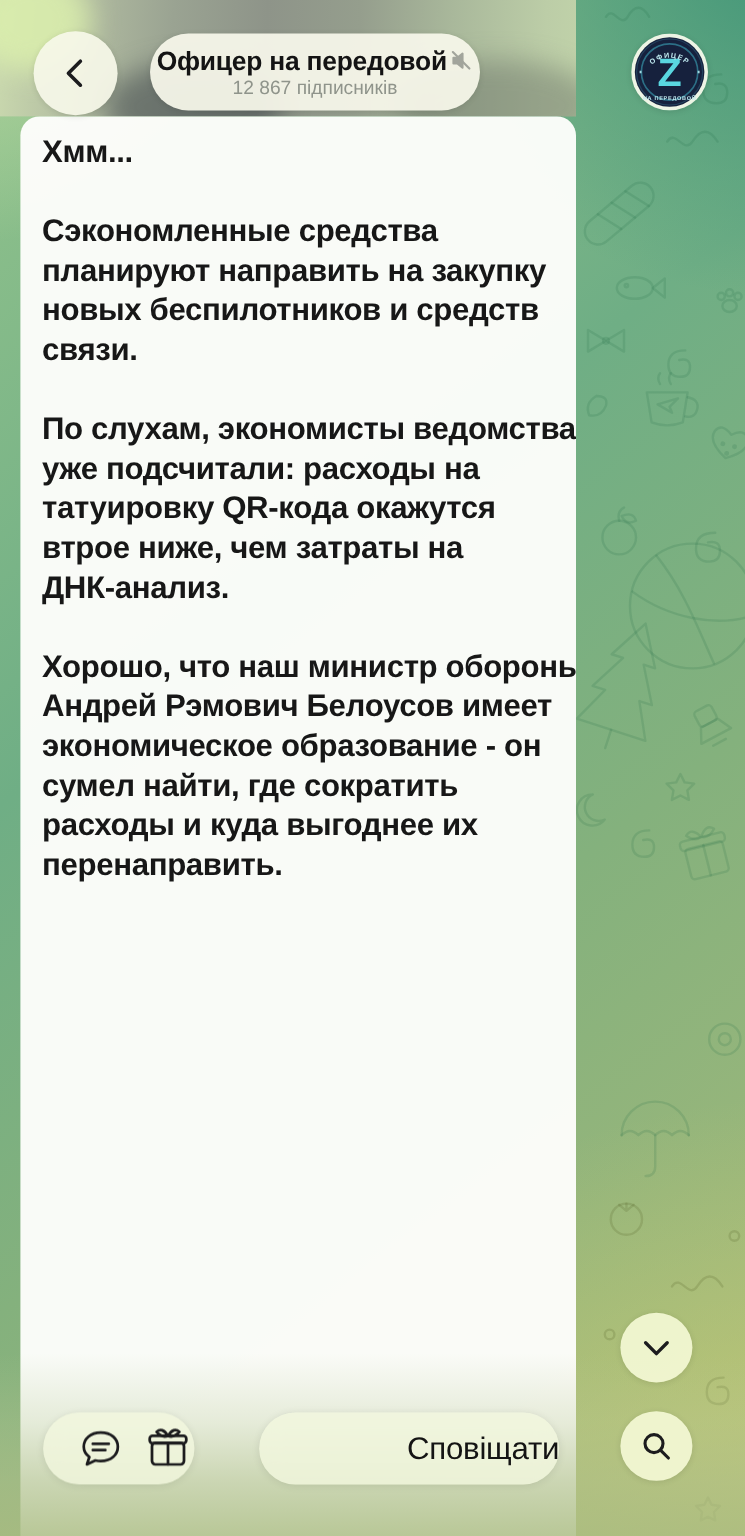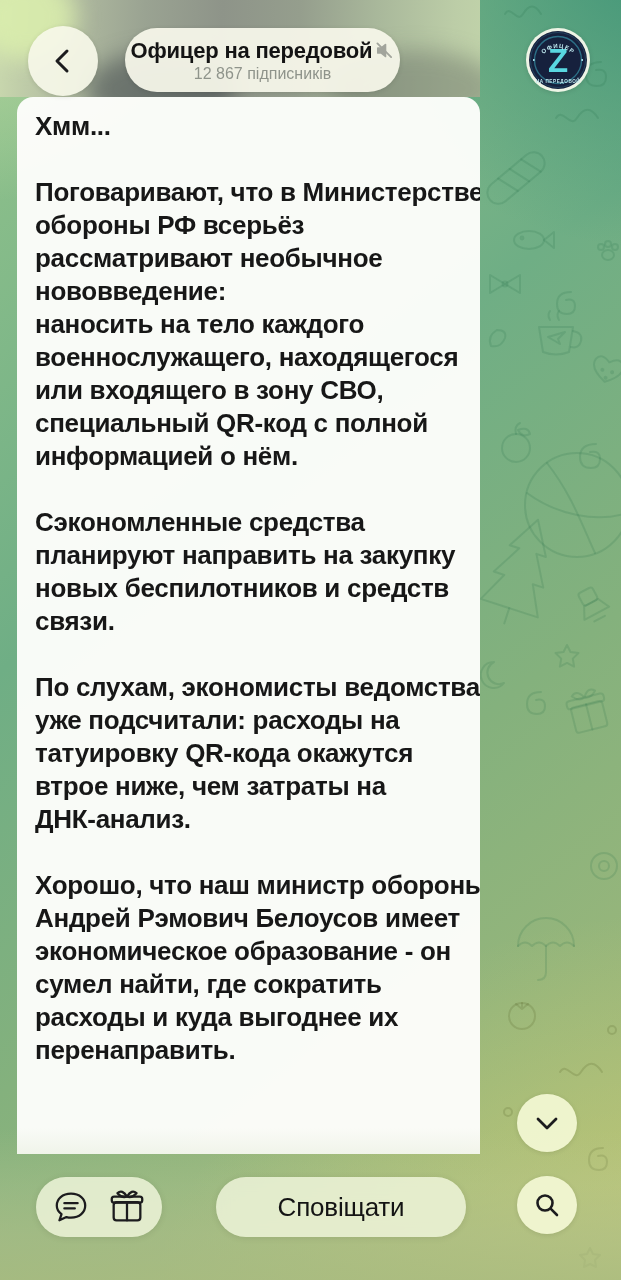--- a/index.html
+++ b/index.html
@@ -31,34 +31,34 @@
   .title-pill{position:absolute;left:125px;top:28px;width:275px;height:64px;border-radius:32px;
     background:rgba(247,248,235,.93);box-shadow:0 1px 5px rgba(0,0,0,.10);
     display:flex;flex-direction:column;align-items:center;justify-content:center;cursor:pointer;}
   .title-row{display:flex;align-items:center;gap:3px;line-height:26px;}
   .chat-title{font-size:22px;font-weight:700;color:#141414;letter-spacing:-.2px;white-space:nowrap;}
   .chat-subtitle{font-size:16px;font-weight:500;color:#8f948b;line-height:19px;}
   .avatar{position:absolute;left:526px;top:28px;width:64px;height:64px;border-radius:50%;cursor:pointer;
     box-shadow:0 1px 5px rgba(0,0,0,.12);}
 
   
-  .bubble{position:absolute;left:17px;top:97px;width:463px;height:1057px;
+  .bubble{position:absolute;left:17px;top:97px;width:463px;height:1183px;
     background:rgba(253,253,251,.97);border-radius:16px 16px 0 0;overflow:hidden;
     padding:13px 8px 0 18px;}
   .bubble p{margin:0 0 33px;font-size:26px;line-height:33px;font-weight:600;
     color:#171717;letter-spacing:-.3px;white-space:pre;}
 
   
   .bottom-fade{position:absolute;left:0;right:0;top:1128px;bottom:0;pointer-events:none;
     background:linear-gradient(180deg,rgba(181,198,146,0) 0%,rgba(181,198,146,.30) 38%,rgba(174,191,137,.62) 70%,rgba(170,188,130,.82) 100%);}
 
   
   .pill{position:absolute;border-radius:30px;background:rgba(242,247,223,.80);
     -webkit-backdrop-filter:blur(9px);backdrop-filter:blur(9px);
-    box-shadow:0 1px 7px rgba(0,0,0,.09);display:flex;align-items:center;justify-content:center;}
+    box-shadow:0 1px 7px rgba(0,0,0,.09);display:flex;align-items:center;justify-content:flex-end;}
   .actions-pill{left:36px;top:1177px;width:126px;height:60px;gap:12px;}
   .notify-pill{left:216px;top:1177px;width:250px;height:60px;cursor:pointer;}
   .notify-label{font-size:26px;font-weight:500;color:#141414;letter-spacing:-.2px;}
   .icon-btn{display:flex;align-items:center;justify-content:center;width:44px;height:56px;cursor:pointer;}
   .float-btn{background:rgba(243,247,212,.93);}
   .scroll-down-btn{left:517px;top:1094px;width:60px;height:58px;}
   .search-btn{left:517px;top:1176px;width:60px;height:58px;}
 </style>
 </head>
 <body>
@@ -159,29 +159,20 @@
   </svg>
 
   <div class="top-band">
     <div class="blob b1"></div>
     <div class="blob b2"></div>
     <div class="blob b3"></div>
   </div>
 
   <div class="bubble">
     <p>Хмм...</p>
-    <p>Поговаривают, что в Министерстве
-обороны РФ всерьёз
-рассматривают необычное
-нововведение:
-наносить на тело каждого
-военнослужащего, находящегося
-или входящего в зону СВО,
-специальный QR-код с полной
-информацией о нём.</p>
     <p>Сэкономленные средства
 планируют направить на закупку
 новых беспилотников и средств
 связи.</p>
     <p>По слухам, экономисты ведомства
 уже подсчитали: расходы на
 татуировку QR-кода окажутся
 втрое ниже, чем затраты на
 ДНК-анализ.</p>
     <p>Хорошо, что наш министр обороны

